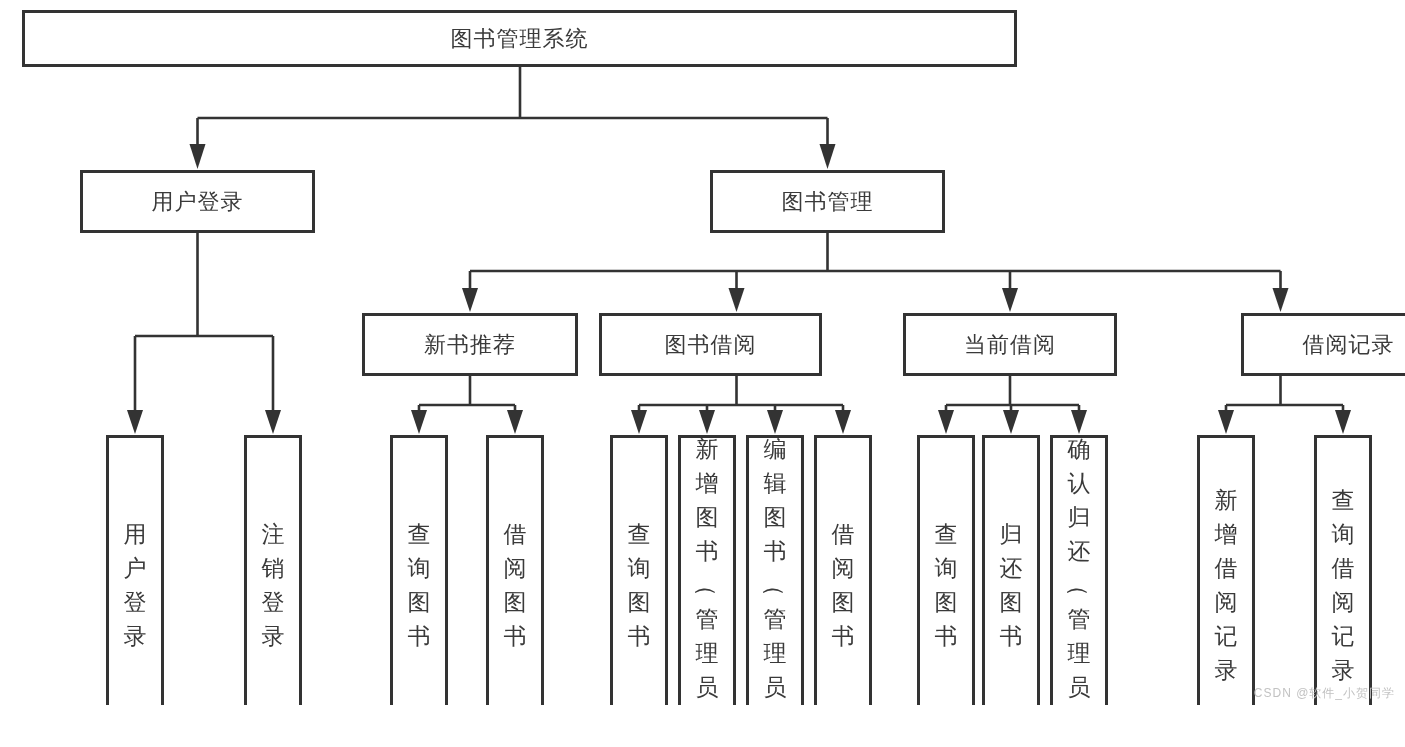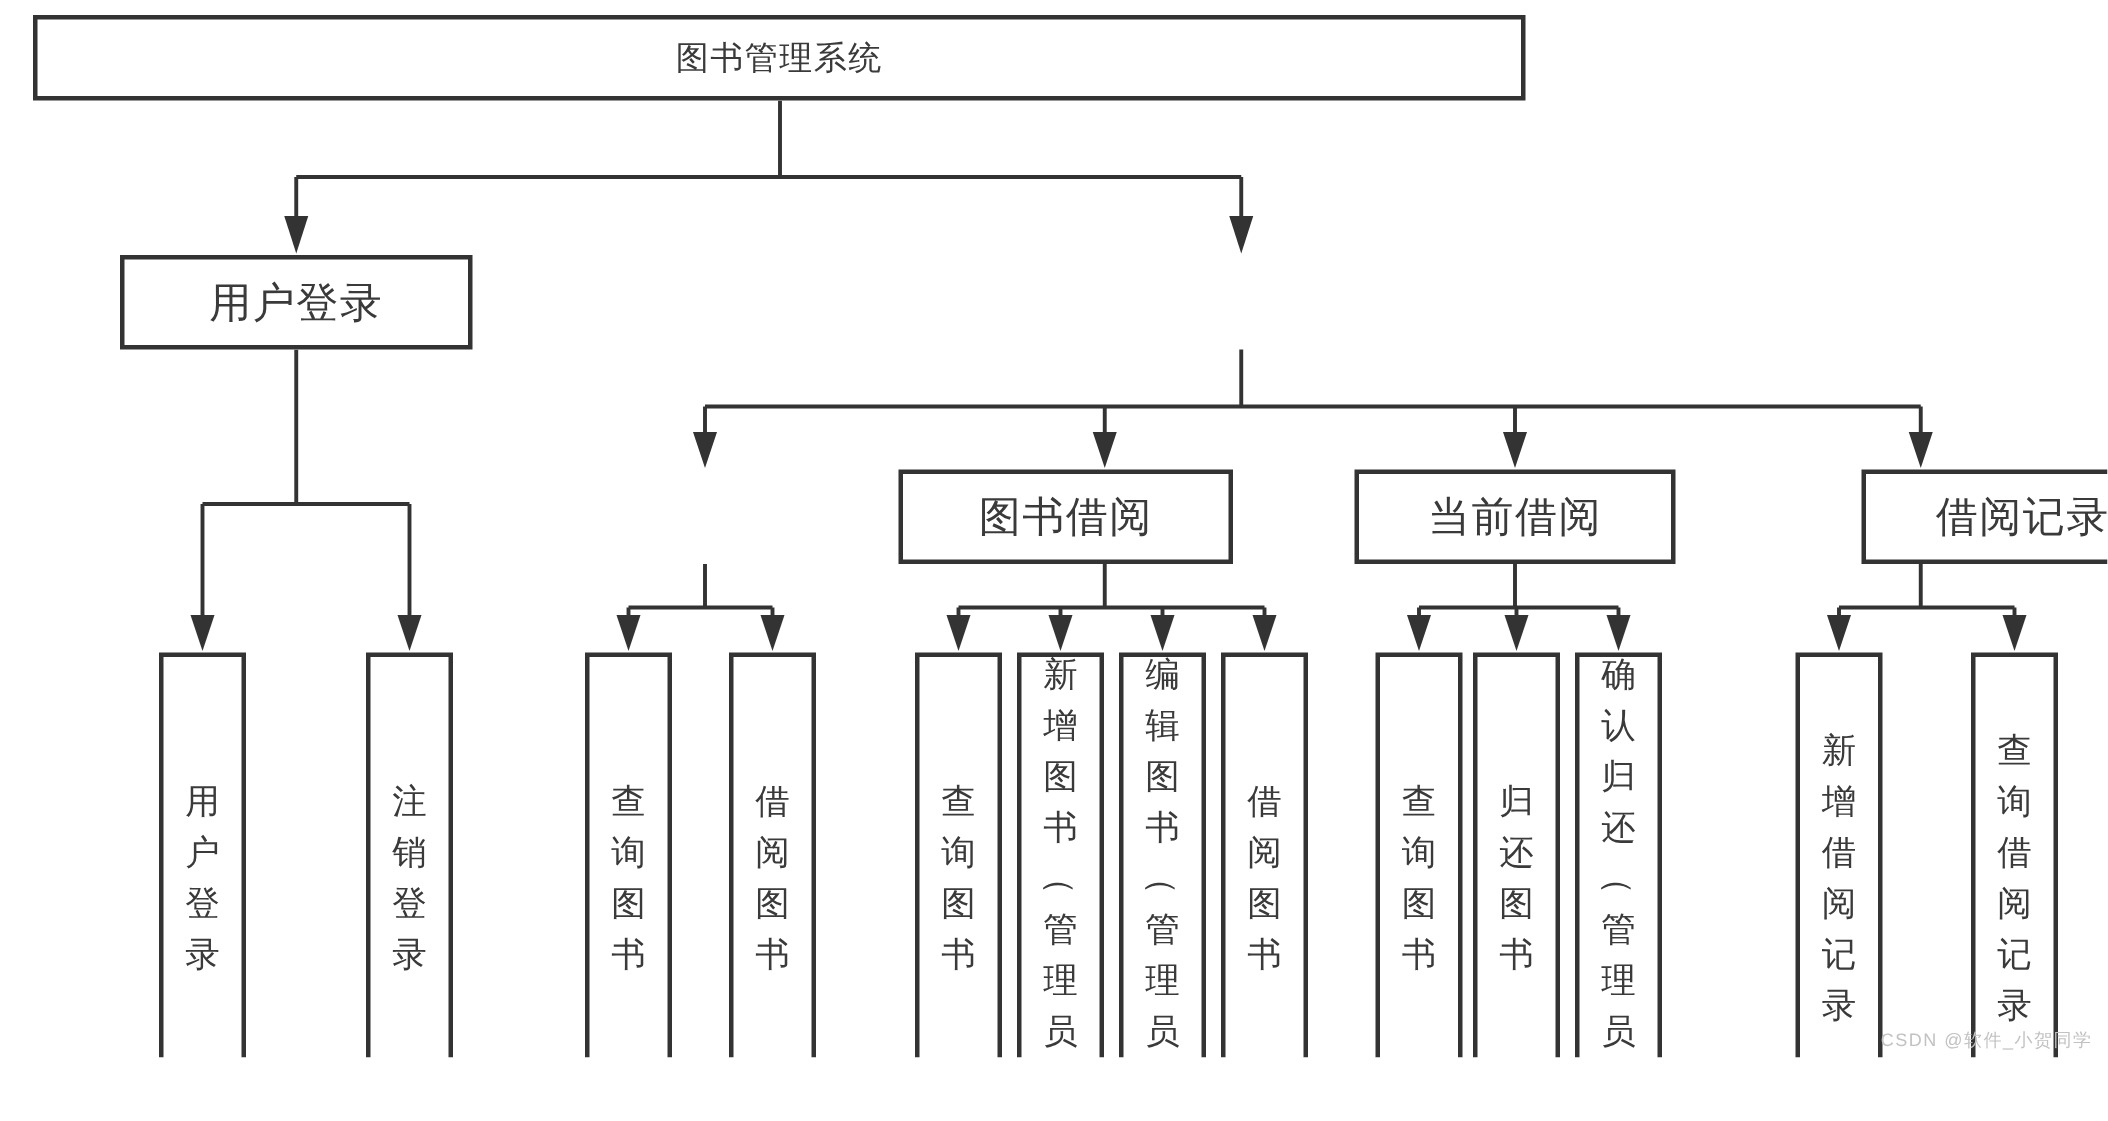--- a/index.html
+++ b/index.html
@@ -17,21 +17,21 @@
     position:absolute;
     box-sizing:border-box;
     border:3px solid var(--line,#333);
     background:var(--box_bg,#fff);
     display:flex;
     align-items:center;
     justify-content:center;
     color:var(--text,#3a3a3a);
     z-index:2;
   }
-  .h-label{font-size:28px;letter-spacing:1px;white-space:nowrap;}
+  .h-label{font-size:22px;letter-spacing:1px;white-space:nowrap;}
   .root-label{font-size:22px;}
   .leaf{flex-direction:column;}
   .leaf span{
     display:block;
     width:100%;
     height:34px;
     line-height:34px;
     text-align:center;
     font-size:23px;
   }
@@ -88,21 +88,27 @@
     <polygon points="1335,410 1351,410 1343,434"></polygon>
   </svg>
 
   <div class="node" style="left:22px;top:10px;width:995px;height:57px;">
     <span class="h-label root-label">图书管理系统</span>
   </div>
 
   <div class="node" style="left:80px;top:170px;width:235px;height:63px;">
     <span class="h-label">用户登录</span>
   </div>
-
+  <div class="node" style="left:710px;top:170px;width:235px;height:63px;">
+    <span class="h-label">图书管理</span>
+  </div>
+
+  <div class="node" style="left:362px;top:313px;width:216px;height:63px;">
+    <span class="h-label">新书推荐</span>
+  </div>
   <div class="node" style="left:599px;top:313px;width:223px;height:63px;">
     <span class="h-label">图书借阅</span>
   </div>
   <div class="node" style="left:903px;top:313px;width:214px;height:63px;justify-content:center;">
     <span class="h-label">当前借阅</span>
   </div>
   <div class="node" style="left:1241px;top:313px;width:215px;height:63px;">
     <span class="h-label">借阅记录</span>
   </div>
 

